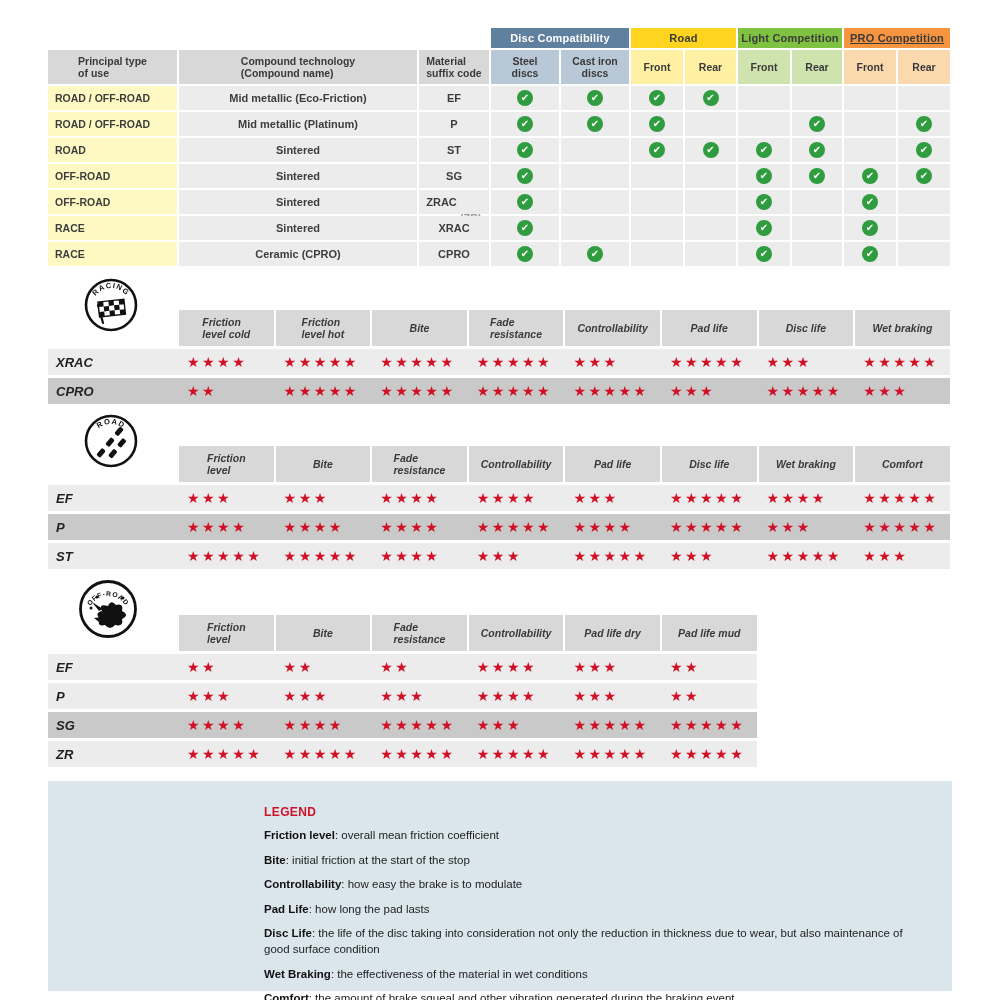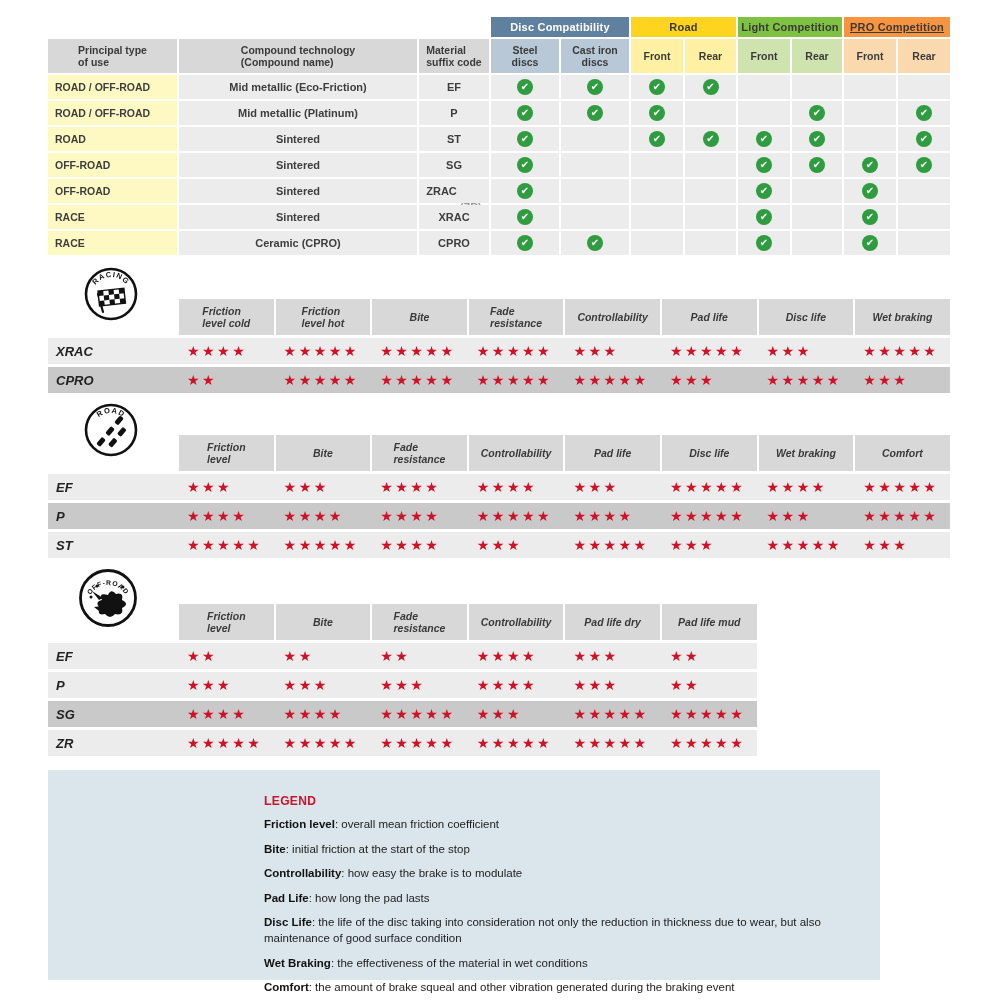--- a/index.html
+++ b/index.html
@@ -4,21 +4,21 @@
 <style>
   * { box-sizing: border-box; margin: 0; padding: 0; }
   html, body { width: 1000px; height: 1000px; }
   body {
     background: #ffffff;
     font-family: "Liberation Sans", "DejaVu Sans", sans-serif;
     color: #3d3d3d;
     position: relative;
     overflow: hidden;
   }
-  .page { position: absolute; left: 48px; top: 17px; width: 904px; }
+  .page { position: absolute; left: 48px; top: 28px; width: 904px; }
 
   
   .compat-grid {
     display: grid;
     grid-template-columns: 129px 238px 70px 68px 68px 52px 51px 52px 50px 52px 52px;
     grid-template-rows: 20px 34px;
     grid-auto-rows: 24px;
     gap: 2px;
     width: max-content;
   }
@@ -74,21 +74,21 @@
   .stars {
     display: flex; align-items: center; padding-left: 8px;
     color: var(--star-color, #d01126);
     font-size: 14px; letter-spacing: 2.5px; font-family: "DejaVu Sans", sans-serif;
   }
 
   
   .legend {
     margin-top: 14px;
     background: #dbe5ec;
-    width: 832px; height: 210px;
+    width: 904px; height: 210px;
     padding: 24px 30px 24px 216px;
   }
   .legend-title { color: #d01126; font-size: 12px; font-weight: 700; letter-spacing: .4px; margin-bottom: 6px; }
   .legend-item { font-size: 11.5px; line-height: 15.6px; color: #222; max-width: 655px; margin-top: 9px; }
   .legend-item b { font-weight: 700; color: #111; }
 </style>
 </head>
 <body>
 
 <div class="page">

